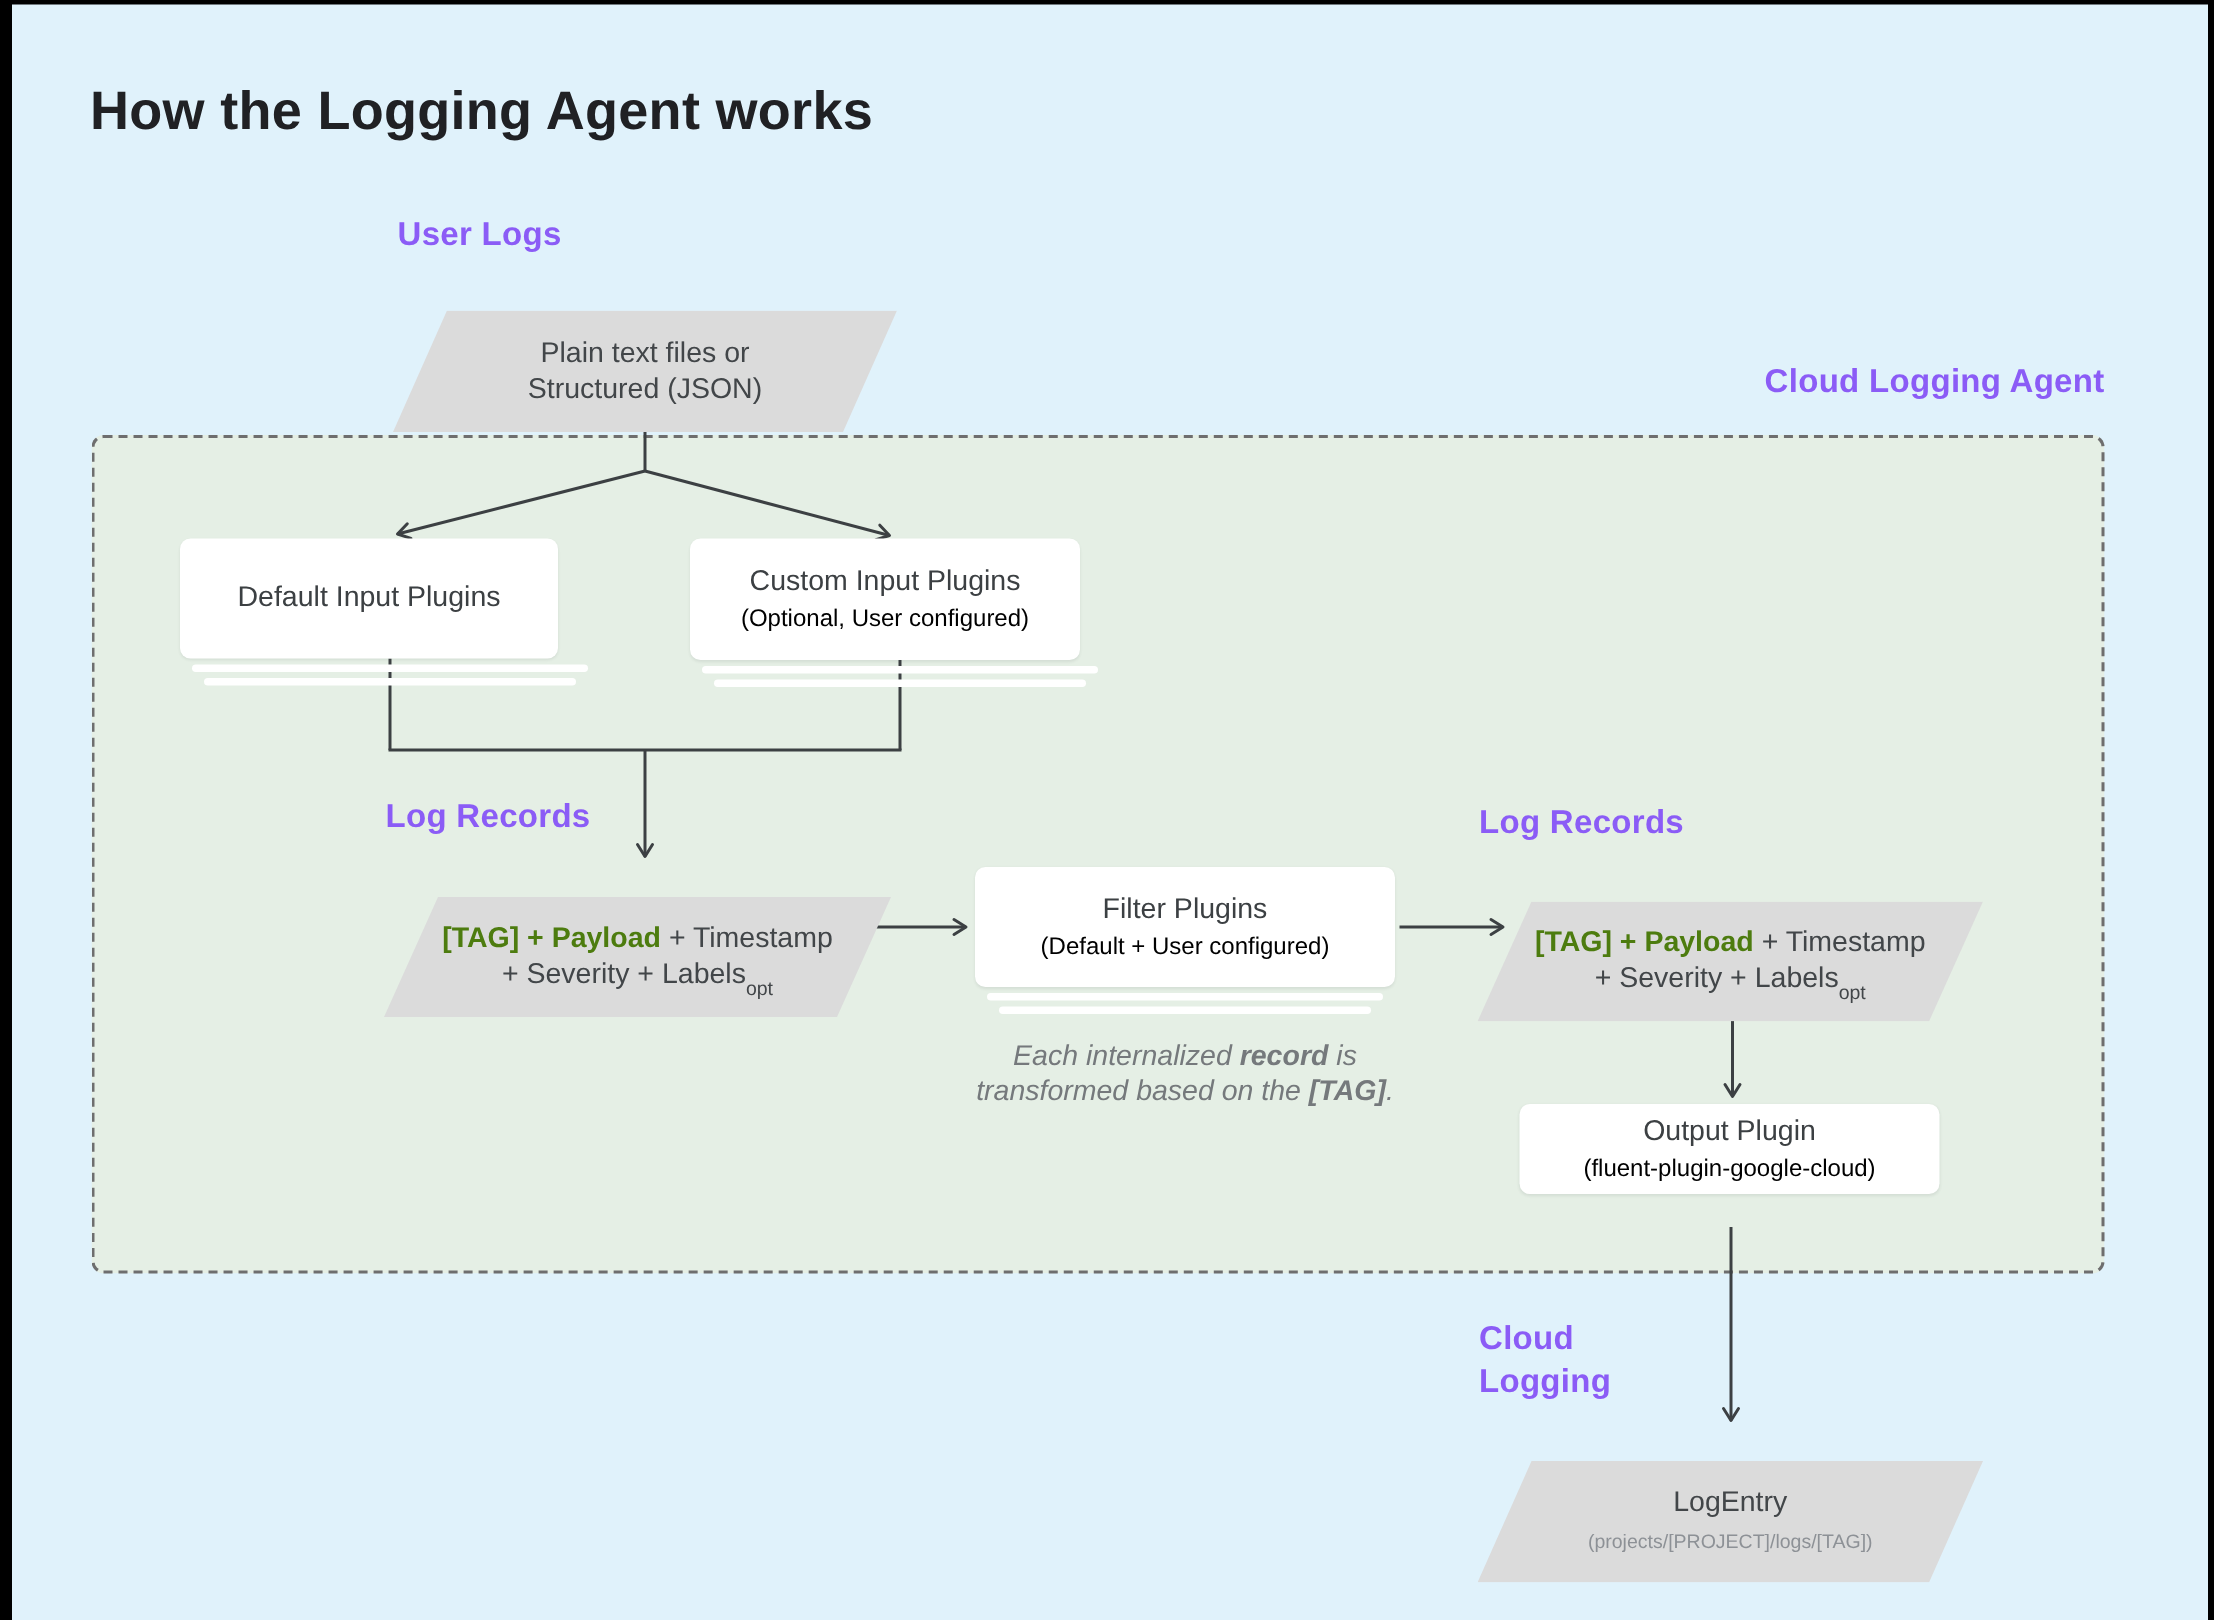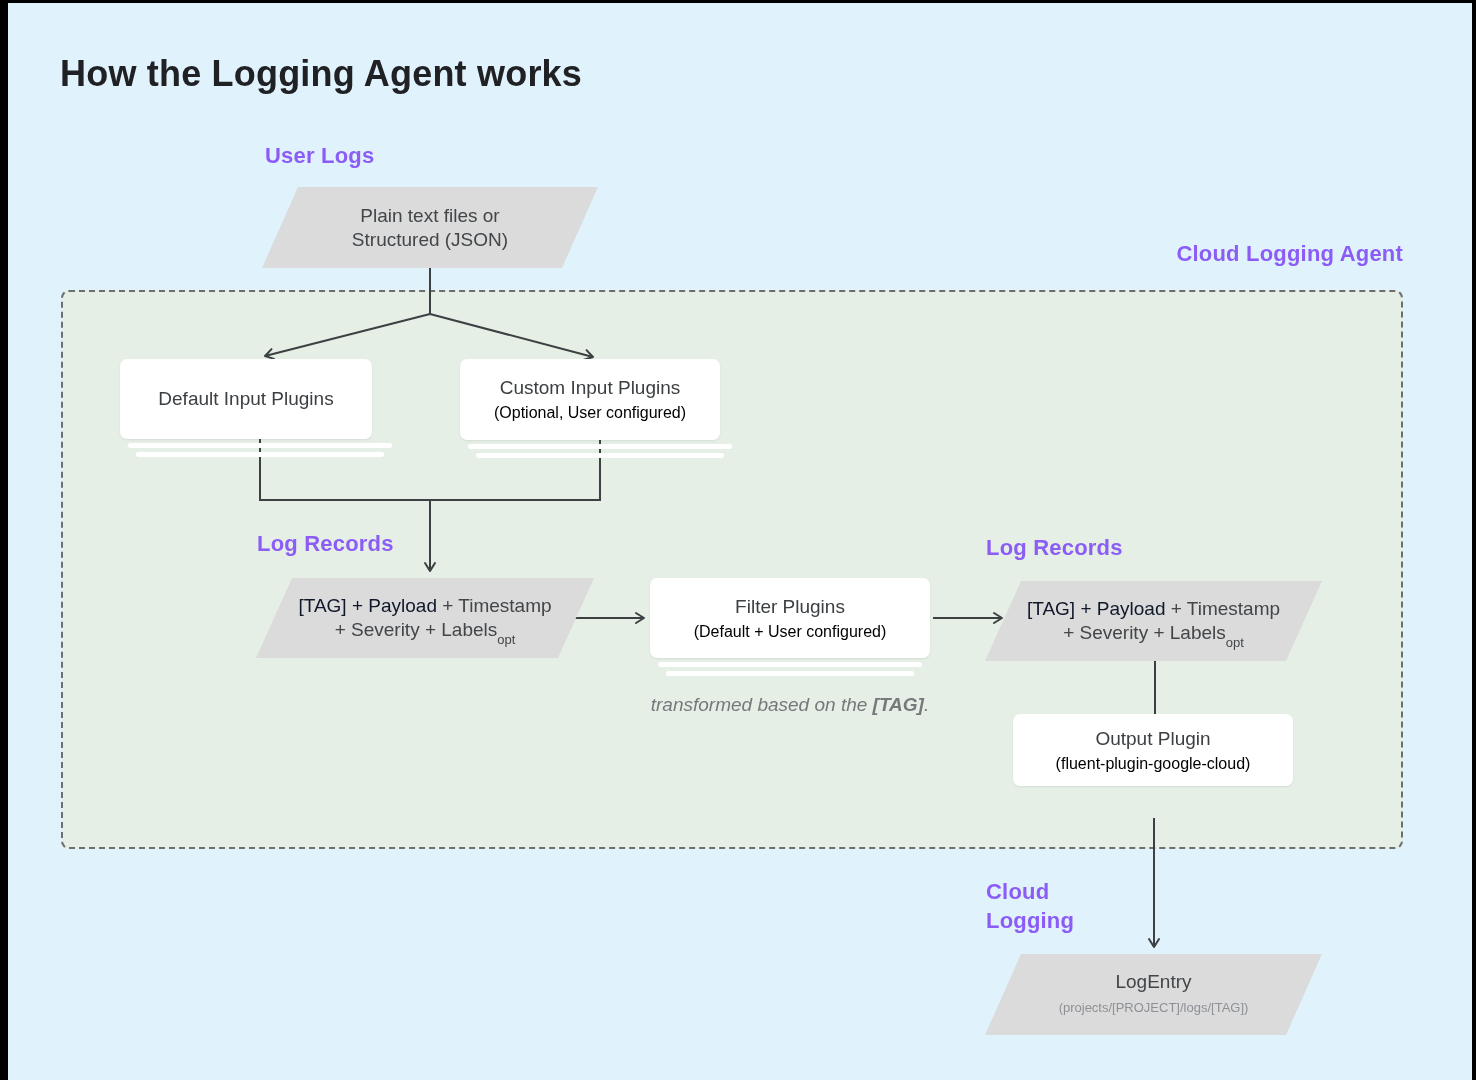--- a/index.html
+++ b/index.html
@@ -27,22 +27,23 @@
     display:flex;flex-direction:column;align-items:center;justify-content:center;
     text-align:center;box-shadow:0 1px 2px rgba(60,64,67,.10);
   }
   .node .t{font-size:19px;line-height:24px;color:#3c4043;}
   .node .s{font-size:16px;line-height:20px;color:#000000;margin-top:3px;}
   .para{
     position:absolute;background:#dbdbdb;z-index:5;
     display:flex;flex-direction:column;align-items:center;justify-content:center;
     text-align:center;font-size:19px;line-height:24px;color:#424649;
     clip-path:polygon(36px 0, 100% 0, calc(100% - 36px) 100%, 0 100%);
+    margin-top:20px;
   }
-  .para .b{font-weight:400;color:#0f172a;}
+  .para .b{font-weight:700;color:#4d7c0f;}
   .para sub{font-size:13px;line-height:0;position:relative;bottom:-3px;}
   .para .ps{font-size:13px;line-height:23px;color:#8d9196;margin-top:2px;}
   .note{
     position:absolute;left:625px;top:693px;width:330px;z-index:2;
     text-align:center;font-style:italic;font-size:19px;line-height:23px;color:#75797c;
   }
   .note .b{font-weight:700;}
 </style>
 </head>
 <body>
@@ -112,34 +113,37 @@
   </div>
 </div>
 
 <div class="node" style="left:650px;top:578px;width:280px;height:80px;">
   <div class="t">Filter Plugins</div>
   <div class="s">(Default + User configured)</div>
 </div>
 
 <div class="note">
   <div>
+    <span>Each internalized </span><span class="b">record</span><span> is</span>
+  </div>
+  <div>
     <span>transformed based on the </span><span class="b">[TAG]</span><span>.</span>
   </div>
 </div>
 
 <div class="para" style="left:985px;top:581px;width:337px;height:80px;">
   <div>
     <span class="b">[TAG] + Payload</span><span> + Timestamp</span>
   </div>
   <div>
     <span>+ Severity + Labels</span><sub>opt</sub>
   </div>
 </div>
 
-<div class="node" style="left:1013px;top:714px;width:280px;height:72px;text-align:center;">
+<div class="node" style="left:1013px;top:736px;width:280px;height:60px;text-align:center;">
   <div class="t">Output Plugin</div>
   <div class="s">(fluent-plugin-google-cloud)</div>
 </div>
 
 <div class="para" style="left:985px;top:954px;width:337px;height:81px;">
   <div>LogEntry</div>
   <div class="ps">(projects/[PROJECT]/logs/[TAG])</div>
 </div>
 
 </body></html>

